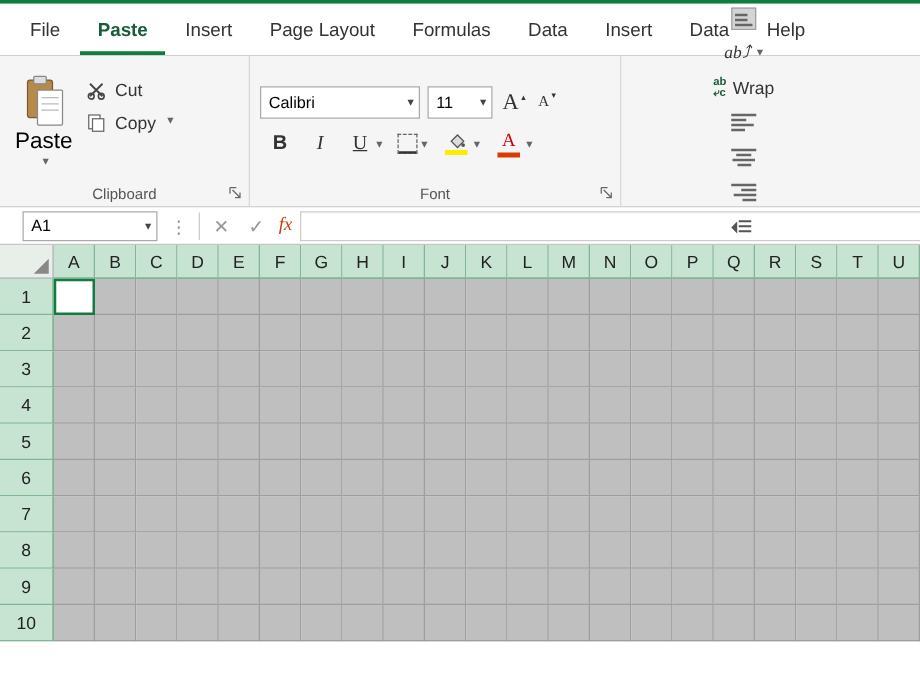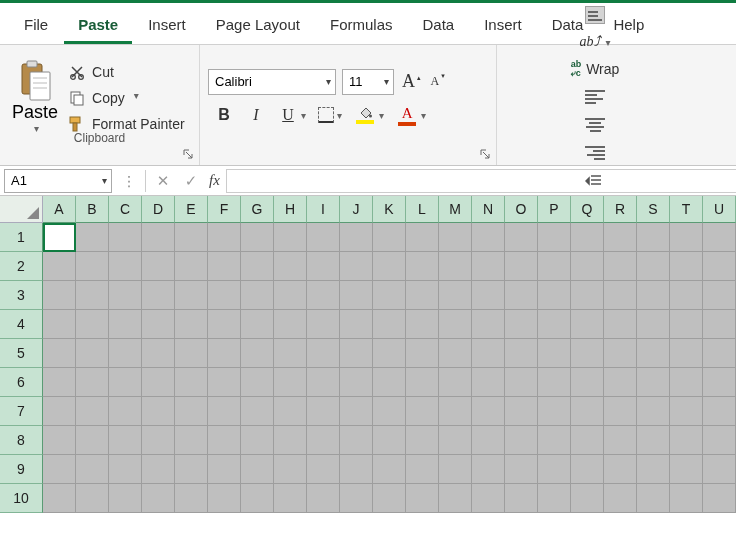--- a/index.html
+++ b/index.html
@@ -42,21 +42,21 @@
   .group {
     position: relative;
     padding: 6px 8px 22px 8px;
     border-right: 1px solid #d8d8d8;
     display: flex;
     flex-direction: column;
     justify-content: center;
   }
   .group-label {
     position: absolute;
-    bottom: 20px;
+    bottom: 3px;
     left: 0; right: 0;
     text-align: center;
     font-size: 12px;
     color: #555;
   }
   .launcher {
     position: absolute;
     right: 4px; bottom: 4px;
     width: 14px; height: 14px;
     display:flex;align-items:center;justify-content:center;
@@ -114,31 +114,31 @@
   .halign-r span{align-self:flex-end;}
   .halign-ico span:nth-child(1){width:100%} .halign-ico span:nth-child(2){width:60%} .halign-ico span:nth-child(3){width:90%} .halign-ico span:nth-child(4){width:55%}
   .active-bg { background:#d4d4d4; border:1px solid #a0a0a0; padding:2px;}
   .orient-ico { font-style:italic; font-size:14px; color:#333; font-family:"Times New Roman",serif;}
   .wrap-item, .merge-item { display:flex; align-items:center; gap:5px; font-size:14px; color:#333;}
   .wrap-icon { display:flex; flex-direction:column; font-size:9px; line-height:9px; color:#185c37; font-weight:bold;}
   .merge-icon svg { display:block;}
   
   .formula-bar {
     display:flex; align-items:center; height:30px;
-    border-bottom:1px solid #c6c6c6; background:#fff;
+    border-bottom:1px solid #c6c6c6; background:#fff;padding-left:14px;
   }
   .name-box {
     width:108px; height:24px; margin:0 4px; border:1px solid #aaa;
     display:flex; align-items:center; justify-content:space-between;
     padding:0 4px 0 6px; font-size:13px; background:#fff;
   }
   .fb-dots { color:#888; padding:0 6px; font-size:14px;}
   .fb-sep { width:1px; height:22px; background:#ccc; margin:0 3px;}
   .fb-btn { width:28px; text-align:center; color:#999; font-size:15px;}
-  .fx-label { font-style:italic; font-family:"Times New Roman",serif; font-size:15px; color:#404040; padding:0 6px 0 4px;}
+  .fx-label { font-style:italic; font-family:"Times New Roman",serif; font-size:15px; color:#c2410c; padding:0 6px 0 4px;}
   .fb-input { flex:1; height:24px; border:1px solid #ccc; margin-right:0; padding:0 4px; border-right:none;}
   
   .sheet-area { position:relative; }
   .header-row { display:flex; height:27px; }
   .select-all {
     width:43px; height:27px; background:#e8efe9; border-right:1px solid #aab; border-bottom:1px solid #aab;
     position:relative;
   }
   .select-all::after{
     content:""; position:absolute; right:3px; bottom:3px;
@@ -213,29 +213,20 @@
         <div class="clip-item">
           <span class="ico">
             <svg width="16" height="16" viewBox="0 0 16 16">
                 <rect x="2" y="2" width="9" height="11" fill="#fff" stroke="#666"></rect>
                 <rect x="5" y="5" width="9" height="10" fill="#fff" stroke="#666"></rect>
               </svg>
           </span>
           <span>Copy</span>
           <span class="down-caret">▾</span>
         </div>
-        <div class="clip-item">
-          <span class="ico">
-            <svg width="18" height="16" viewBox="0 0 18 16">
-                <rect x="2" y="1" width="10" height="6" fill="#e8b04a" stroke="#8a6a2a"></rect>
-                <rect x="5" y="7" width="4" height="8" fill="#c89038" stroke="#8a6a2a"></rect>
-              </svg>
-          </span>
-          <span>Format Painter</span>
-        </div>
       </div>
     </div>
     <div class="group-label">Clipboard</div>
     <div class="launcher">
       <svg width="10" height="10" viewBox="0 0 10 10">
           <path d="M1 1 H6 M1 1 V6 M3 3 L9 9 M9 5 V9 H5" stroke="#666" fill="none"></path>
         </svg>
     </div>
   </div>
 
@@ -282,20 +273,21 @@
         </div>
         <div class="icon-box">
           <div class="fontcol-ico">
             <span style="font-family:'Times New Roman',serif;font-size:15px;color:#c00;">A</span>
             <div class="underbar-r"></div>
           </div>
           <span class="down-caret">▾</span>
         </div>
       </div>
     </div>
+    <div class="group-label">Font</div>
     <div class="launcher">
       <svg width="10" height="10" viewBox="0 0 10 10">
           <path d="M1 1 H6 M1 1 V6 M3 3 L9 9 M9 5 V9 H5" stroke="#666" fill="none"></path>
         </svg>
     </div>
   </div>
 
   <div class="group" style="border-right:none">
     <div class="align-inner">
       <div class="align-row">

